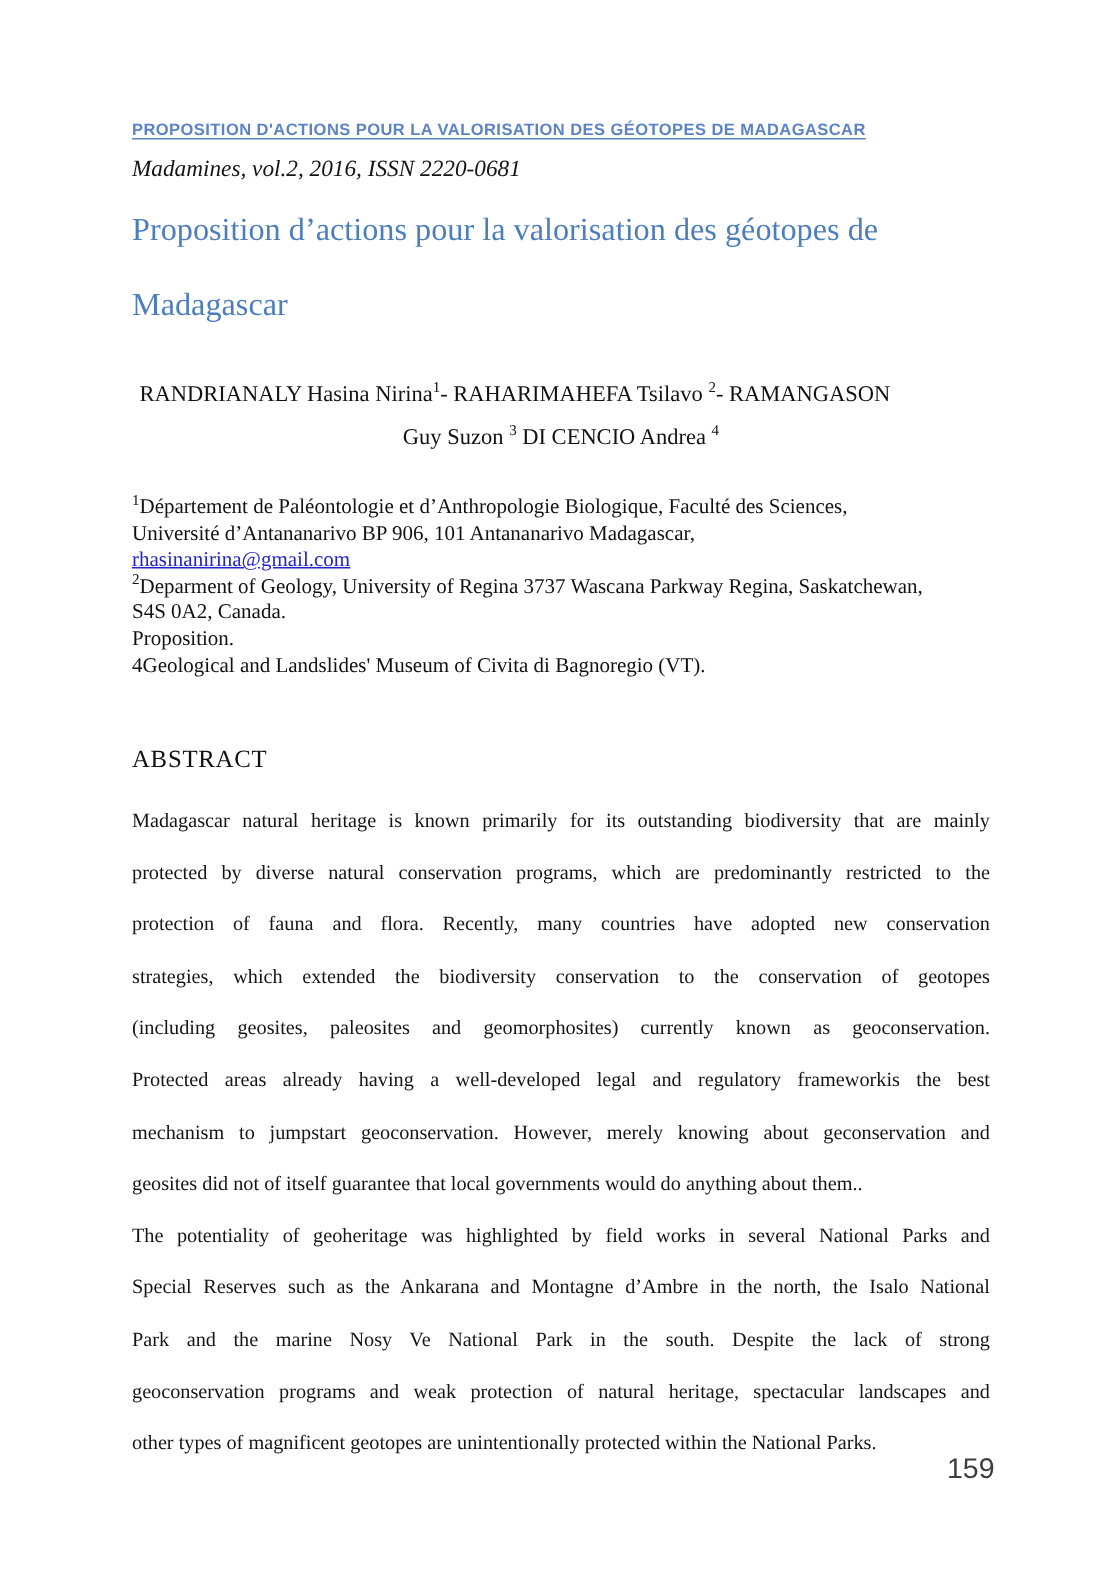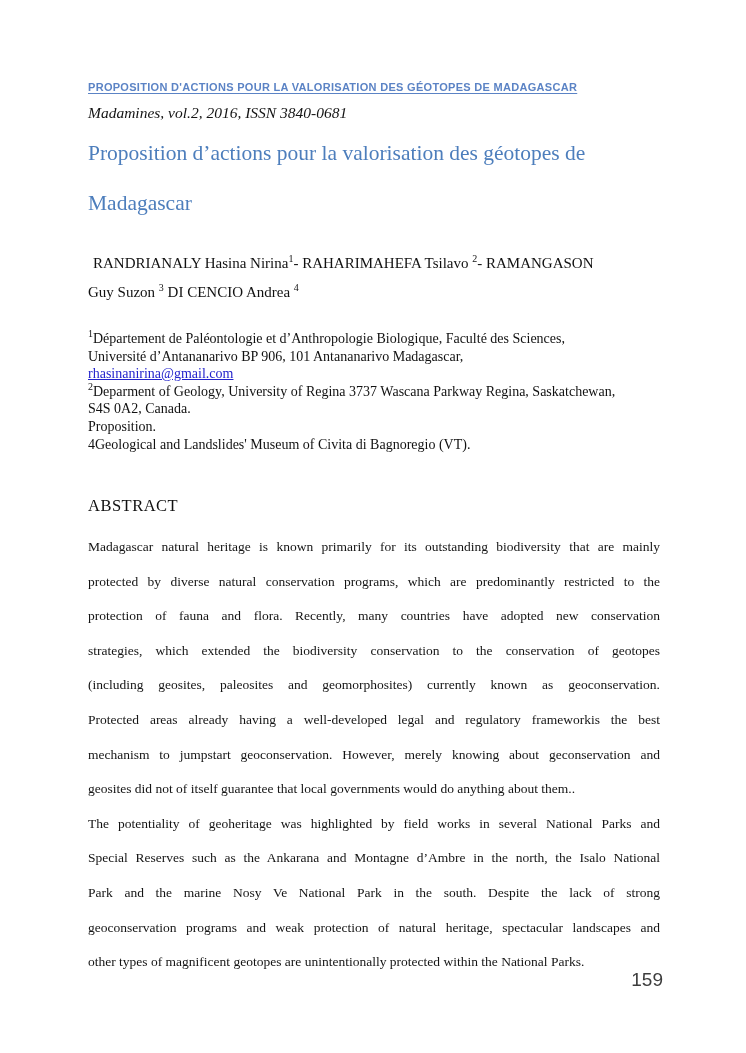--- a/index.html
+++ b/index.html
@@ -31,21 +31,21 @@
     font-style: italic;
     color: #141414;
     white-space: nowrap;
   }
   .title-line { font-size: 21.5px; color: #4d7ebc; white-space: nowrap; }
   .title-1 { top: 141px; }
   .title-2 { top: 191px; }
 
   .authors-line { font-size: 15px; color: #111; white-space: nowrap; }
   .authors-1 { top: 255px; padding-left: 5px; }
-  .authors-2 { top: 284px; }
+  .authors-2 { top: 284px; text-align: center; }
   sup.auth, sup.aff {
     font-size: 10px;
     line-height: 0;
     vertical-align: super;
   }
 
   .affiliations {
     top: 330px;
     font-size: 14px;
     line-height: 17.6px;
@@ -87,21 +87,21 @@
     color: #3d3d3d;
   }
 </style>
 </head>
 <body>
 
 <div class="page">
 
   <div class="col running-header">PROPOSITION D'ACTIONS POUR LA VALORISATION DES GÉOTOPES DE MADAGASCAR</div>
 
-  <div class="col journal-line">Madamines, vol.2, 2016, ISSN 3840-0681</div>
+  <div class="col journal-line">Madamines, vol.2, 2016, ISSN 2220-0681</div>
 
   <div class="col title-line title-2">Madagascar</div>
   <div class="col title-line title-1">Proposition d’actions pour la valorisation des géotopes de</div>
 
   <div class="col authors-line authors-1"><span>RANDRIANALY Hasina Nirina</span><sup class="auth">1</sup><span>- RAHARIMAHEFA Tsilavo </span><sup class="auth">2</sup><span>- RAMANGASON</span></div>
 
   <div class="col authors-line authors-2"><span>Guy Suzon </span><sup class="auth">3</sup><span> DI CENCIO Andrea </span><sup class="auth">4</sup></div>
 
   <div class="col affiliations">
     <div class="aff-line"><sup class="aff">1</sup><span>Département de Paléontologie et d’Anthropologie Biologique, Faculté des Sciences,</span></div>

